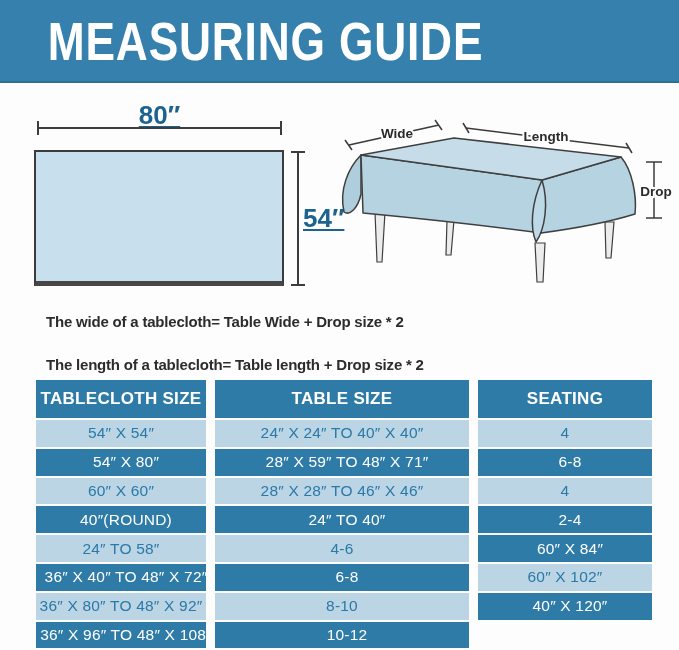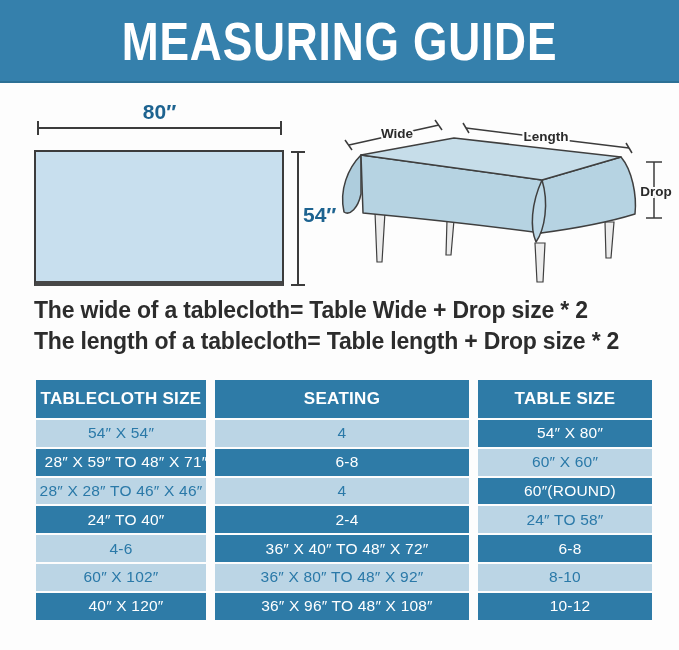--- a/index.html
+++ b/index.html
@@ -8,21 +8,21 @@
     width:679px;height:650px;
     background:var(--page_bg,#fdfdfd);
     font-family:"Liberation Sans",sans-serif;
     overflow:hidden;
   }
   
   .banner{
     position:absolute;left:0;top:0;width:679px;height:83px;
     background:var(--banner_bg,#3580ac);
     border-bottom:2px solid var(--banner_edge,#2c7095);
-    display:flex;align-items:center;justify-content:center;
+    display:flex;align-items:center;justify-content:flex-start;
     box-sizing:border-box;
   }
   .banner h1{
     margin:0;color:#fff;font-size:54px;font-weight:bold;
     letter-spacing:1px;transform:scaleX(0.82);white-space:nowrap;
   }
   
   .rect-shape{
     position:absolute;left:34px;top:150px;width:250px;height:136px;
     box-sizing:border-box;
@@ -31,30 +31,30 @@
   }
   .dim{position:absolute;background:#3c3c3c;}
   .dim-h-line{left:38px;top:127px;width:243px;height:2px;}
   .dim-h-tick-l{left:37px;top:121px;width:2px;height:14px;}
   .dim-h-tick-r{left:280px;top:121px;width:2px;height:14px;}
   .dim-v-line{left:297px;top:152px;width:2px;height:133px;}
   .dim-v-tick-t{left:291px;top:151px;width:14px;height:2px;}
   .dim-v-tick-b{left:291px;top:284px;width:14px;height:2px;}
   .dim-label{
     position:absolute;color:var(--dim_text,#1d6390);
-    font-size:21px;font-weight:bold;white-space:nowrap;
+    font-size:26px;font-weight:bold;white-space:nowrap;text-decoration:underline;
   }
   .width-label{left:38px;top:100px;width:243px;text-align:center;}
   .height-label{left:303px;top:203px;}
   
   .illus{position:absolute;left:336px;top:100px;}
   
   .formulas{position:absolute;left:33px;top:294px;}
   .formulas p{
-    margin:1px;line-height:30px;font-size:23px;font-weight:bold;
+    margin:13px;line-height:30px;font-size:15px;font-weight:bold;
     color:var(--formula_text,#2c2c2c);letter-spacing:-0.2px;white-space:nowrap;
   }
   
   .size-table{
     position:absolute;left:36px;top:380px;width:600px;
     display:grid;
     grid-template-columns:170px 254px 174px;
     grid-template-rows:38px;
     grid-auto-rows:26.8px;
     column-gap:9px;row-gap:2px;
@@ -124,35 +124,37 @@
     </g>
   </svg>
 
   <div class="formulas">
     <p>The wide of a tablecloth= Table Wide + Drop size * 2</p>
     <p>The length of a tablecloth= Table length + Drop size * 2</p>
   </div>
 
   <div class="size-table">
       <div class="hcell">TABLECLOTH SIZE</div>
+      <div class="hcell">TABLE SIZE</div>
       <div class="hcell">SEATING</div>
-      <div class="hcell">TABLE SIZE</div>
       <div class="cell light">54″ X 54″</div>
+      <div class="cell light">24″ X 24″ TO 40″ X 40″</div>
       <div class="cell light">4</div>
       <div class="cell dark">54″ X 80″</div>
       <div class="cell dark">28″ X 59″ TO 48″ X 71″</div>
       <div class="cell dark">6-8</div>
       <div class="cell light">60″ X 60″</div>
       <div class="cell light">28″ X 28″ TO 46″ X 46″</div>
       <div class="cell light">4</div>
-      <div class="cell dark">60″(ROUND)</div>
+      <div class="cell dark">40″(ROUND)</div>
       <div class="cell dark">24″ TO 40″</div>
       <div class="cell dark">2-4</div>
       <div class="cell light">24″ TO 58″</div>
       <div class="cell light">4-6</div>
+      <div class="cell dark">60″ X 84″</div>
       <div class="cell dark">36″ X 40″ TO 48″ X 72″</div>
       <div class="cell dark">6-8</div>
       <div class="cell light">60″ X 102″</div>
       <div class="cell light">36″ X 80″ TO 48″ X 92″</div>
       <div class="cell light">8-10</div>
       <div class="cell dark">40″ X 120″</div>
       <div class="cell dark">36″ X 96″ TO 48″ X 108″</div>
       <div class="cell dark">10-12</div>
     </div>
 

